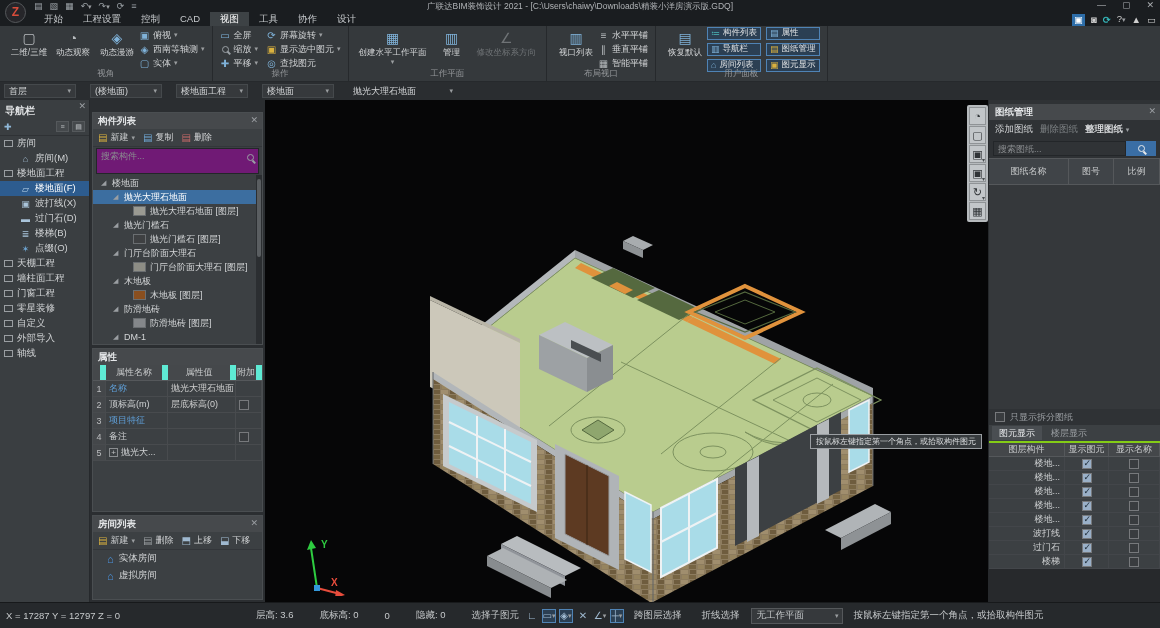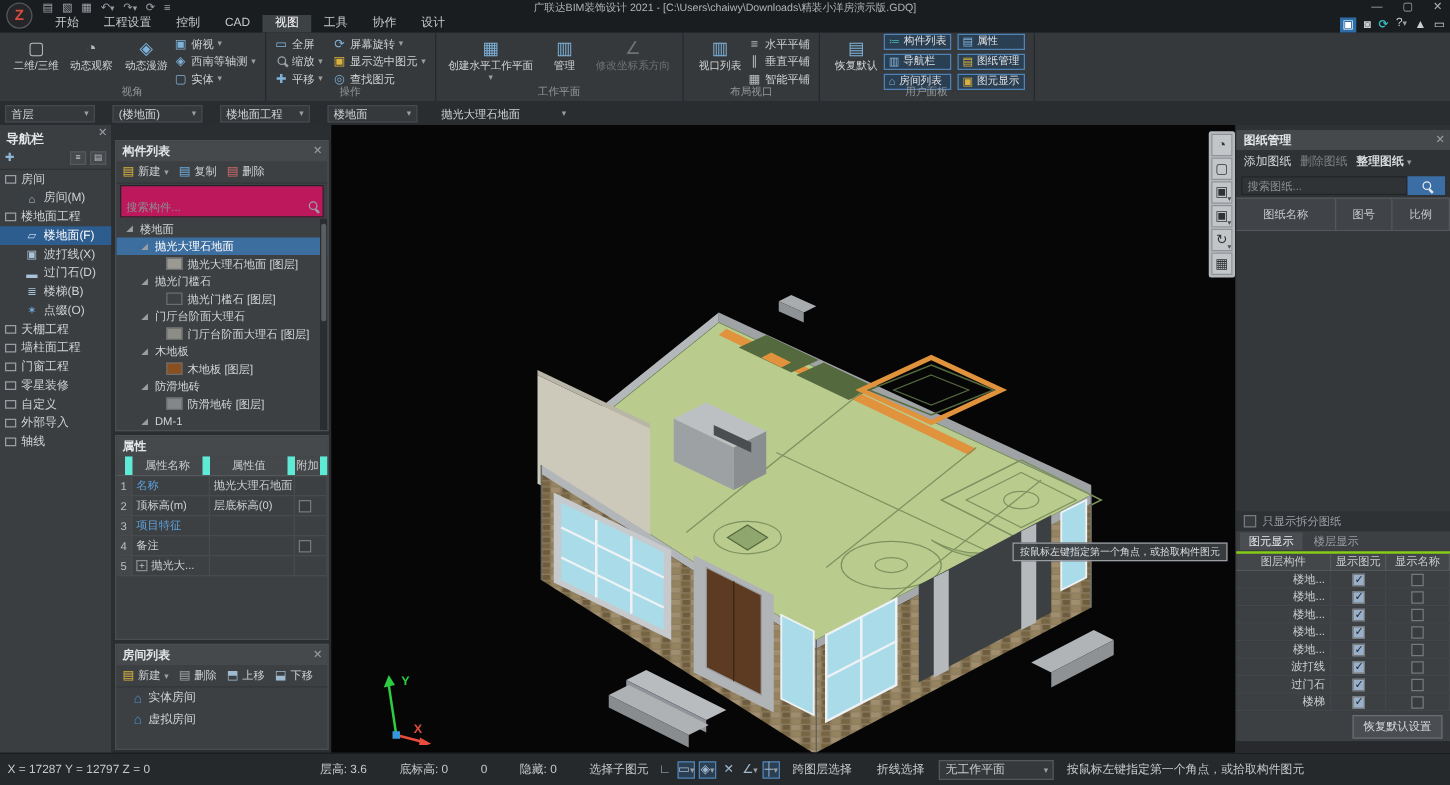--- a/index.html
+++ b/index.html
@@ -54,21 +54,21 @@
 .nico{width:11px;text-align:center;font-size:9px;color:#a9c4da}
 .gico{width:9px;height:7px;border:1px solid #9a9ea2;position:relative;flex:none}
 
 .pcol{width:175px;background:#2b2e31;display:flex;flex-direction:column;padding:12px 2px 2px;gap:3px;flex:none}
 .panel{background:#3c4043;border:1px solid #4a4e51;display:flex;flex-direction:column;overflow:hidden}
 .phead{height:16px;background:#46494c;color:#e4e6e8;font-weight:bold;font-size:9.5px;display:flex;align-items:center;padding:0 5px;position:relative;flex:none}
 .phead .close-x{position:absolute;right:4px;top:2px;font-weight:normal;color:#9a9ea2;font-size:9px}
 .ptools{height:18px;display:flex;align-items:center;gap:8px;padding:0 5px;font-size:9px;color:#cfd1d3;border-bottom:1px solid #33363a;flex:none}
 .ptools .tb{display:flex;align-items:center;gap:3px;white-space:nowrap}
 .ptools .dico{font-size:10px}
-.searchrow{height:16px;margin:1px 3px;background:#be185d;border:1px solid #232629;display:flex;align-items:flex-start;padding:12px 4px;flex:none}
+.searchrow{height:16px;margin:1px 3px;background:#701a75;border:1px solid #232629;display:flex;align-items:flex-end;padding:12px 4px;flex:none}
 .searchrow input{flex:1;background:transparent;border:none;outline:none;color:#c8cacb;font-size:9px;font-family:inherit}
 .searchrow input::placeholder{color:#8a8d90}
 .mag{width:7px;height:7px;border:1.5px solid #9aa0a5;border-radius:50%;position:relative;flex:none}
 .mag::after{content:"";position:absolute;width:4px;height:1.5px;background:#9aa0a5;transform:rotate(45deg);right:-3px;bottom:-2px}
 .tree{flex:1;position:relative;overflow:hidden;padding-top:1px}
 .trow{height:14px;display:flex;align-items:center;gap:4px;color:#d2d4d6;font-size:9px;white-space:nowrap}
 .trow .cr{color:#9a9ea2;font-size:7px;width:7px}
 .lv0{padding-left:8px}.lv1{padding-left:20px}.lv2{padding-left:40px}
 .trow.sel2{background:#3c6ea0;color:#fff}
 .swatch{width:13px;height:10px;border:1px solid #6a6e71;flex:none}
@@ -822,23 +822,20 @@
         </div>
       <div class="lrow">
           <div class="lc0">楼梯</div>
           <div class="lc1">
             <span class="cb on"></span>
           </div>
           <div class="lc2">
             <span class="cb"></span>
           </div>
         </div>
-      <div class="lfoot">
-          <button class="rstbtn">恢复默认设置</button>
-        </div>
       <div class="rfill"></div>
     </div>
   </div>
 
   <div class="status">
     <span style="width:250px">X = 17287 Y = 12797 Z = 0</span>
     <span class="st"><span>层高:</span> <span>3.6</span></span>
     <span class="st"><span>底标高:</span> <span>0</span></span>
     <span class="st"><span>0</span></span>
     <span class="st"><span>隐藏:</span> <span>0</span></span>

